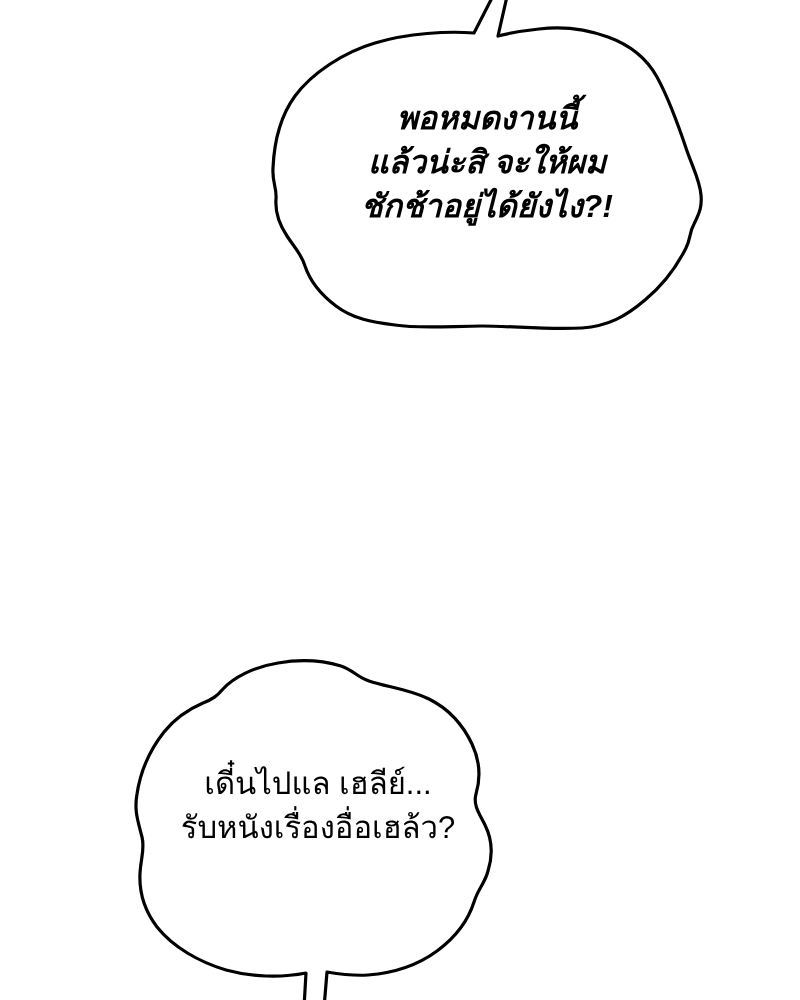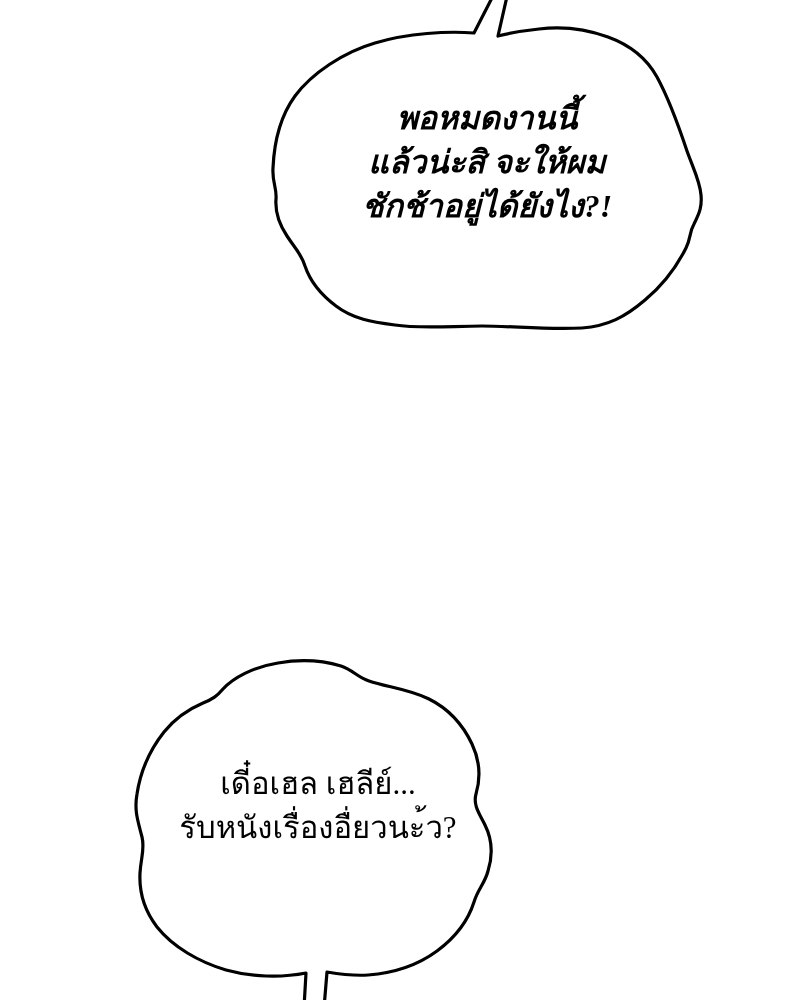--- a/index.html
+++ b/index.html
@@ -5,21 +5,21 @@
   html, body {
     margin: 0;
     padding: 0;
   }
   .panel {
     position: relative;
     width: 720px;
     height: 1000px;
     background: #ffffff;
     overflow: hidden;
-    font-family: Liberation Serif, serif;
+    font-family: Liberation Sans, sans-serif;
   }
   .bubble-svg {
     position: absolute;
     left: 0;
     top: 0;
     width: 800px;
     height: 1000px;
     display: block;
   }
   .bubble-outline {
@@ -113,17 +113,17 @@
              Z"></path>
   </svg>
 
   <div class="bubble-text top-text">
     <span class="tline">พอหมดงานนี้</span>
     <span class="tline">แล้วน่ะสิ จะให้ผม</span>
     <span class="tline">ชักช้าอยู่ได้ยังไง?!</span>
   </div>
 
   <div class="bubble-text bottom-text">
-    <span class="tline">เดี๋อเฮล เฮลีย์...</span>
-    <span class="tline">รับหนังเรื่องอื่ยวนะ้ว?</span>
+    <span class="tline">เดี๋นไปแล เฮลีย์...</span>
+    <span class="tline">รับหนังเรื่องอื่อเฮล้ว?</span>
   </div>
 
 </div>
 
 </body></html>

